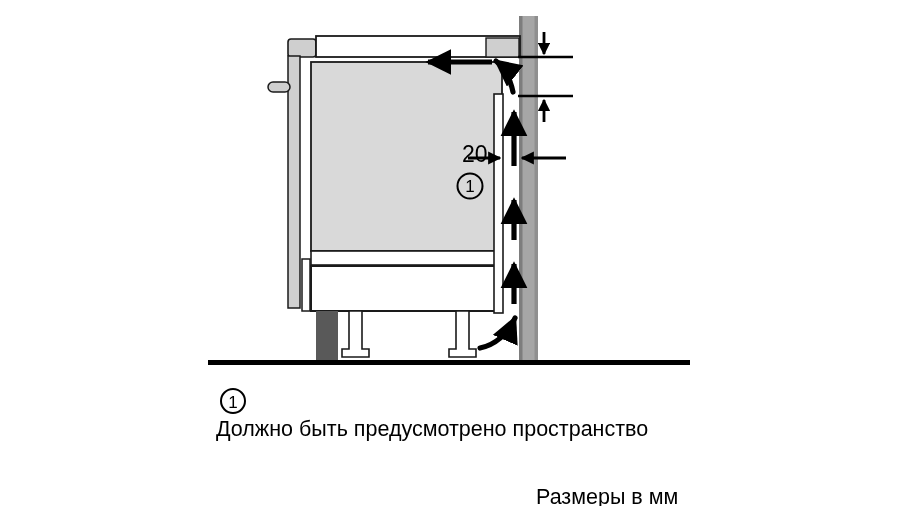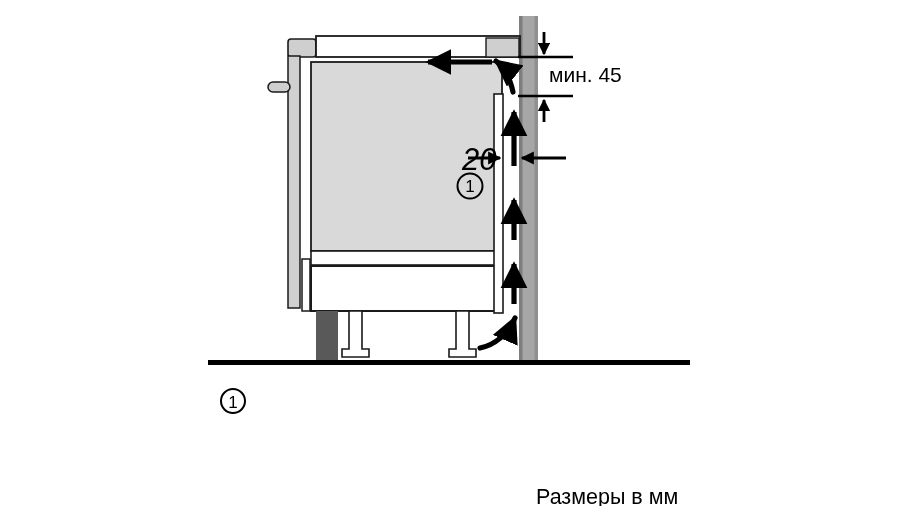--- a/index.html
+++ b/index.html
@@ -39,22 +39,21 @@
     letter-spacing: -0.1px;
   }
   #dim-min-label {
     left: 549px;
     top: 62px;
     font-size: 21px;
   }
   #dim-20-label {
     left: 462px;
     top: 140px;
-    font-size: 31px;
-    font-style: italic;
+    font-size: 23px;
   }
   #caption-line1 {
     left: 216px;
     top: 416px;
     font-size: 21.5px;
   }
   #caption-line2 {
     left: 216px;
     top: 444px;
     font-size: 21.5px;
@@ -177,23 +176,23 @@
     </g>
 
     <g>
       <circle cx="470" cy="186" r="12.5" fill="none" stroke="#000000" stroke-width="2"></circle>
       <text x="470" y="192" text-anchor="middle" font-family="Liberation Sans, sans-serif" font-size="17" fill="#000000">1</text>
     </g>
 
   </svg>
 
 
-  <div class="lbl" id="dim-min-label">мин. 45</div>
 
   <div class="lbl" id="dim-20-label">20</div>
 
   <div class="lbl" id="marker-caption">1</div>
 
+  <div class="lbl" id="caption-line1">Должно быть предусмотрено пространство</div>
 
 
   <div class="lbl" id="units-label">Размеры в мм</div>
 
 </div>
 
 </body></html>

